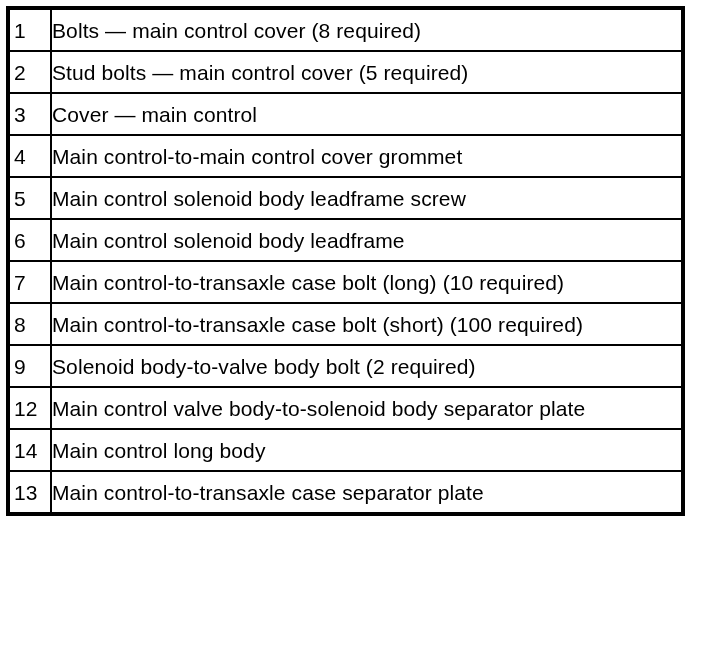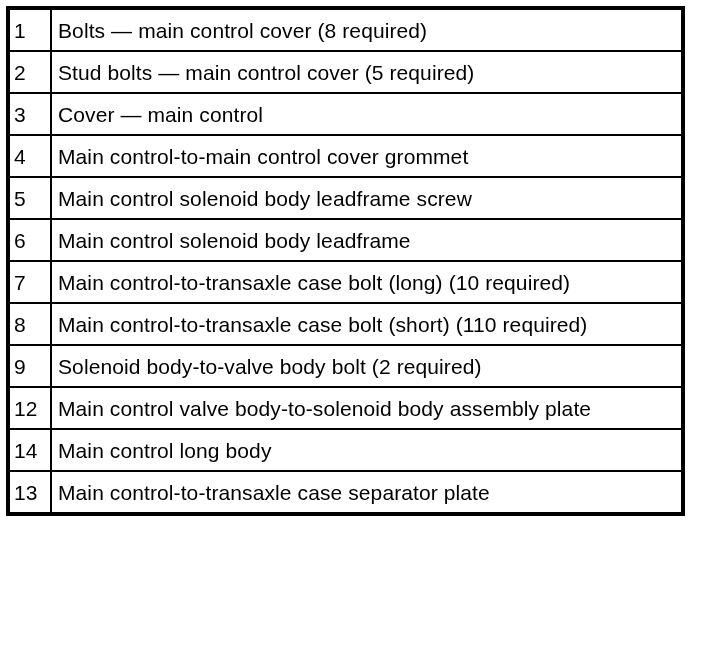--- a/index.html
+++ b/index.html
@@ -34,21 +34,20 @@
     overflow: hidden;
     padding: 0;
     font-weight: normal;
     letter-spacing: 0.1px;
   }
   table.parts-table td.num {
     width: 36px;
     padding-left: 4px;
   }
   table.parts-table td.desc {
-    padding-left: 6px;
   }
 </style>
 </head>
 <body>
 
 <table class="parts-table">
   <tbody>
       <tr>
         <td class="num">1</td>
         <td class="desc">Bolts — main control cover (8 required)</td>
@@ -72,29 +71,29 @@
       <tr>
         <td class="num">6</td>
         <td class="desc">Main control solenoid body leadframe</td>
       </tr>
       <tr>
         <td class="num">7</td>
         <td class="desc">Main control-to-transaxle case bolt (long) (10 required)</td>
       </tr>
       <tr>
         <td class="num">8</td>
-        <td class="desc">Main control-to-transaxle case bolt (short) (110 required)</td>
+        <td class="desc">Main control-to-transaxle case bolt (short) (100 required)</td>
       </tr>
       <tr>
         <td class="num">9</td>
         <td class="desc">Solenoid body-to-valve body bolt (2 required)</td>
       </tr>
       <tr>
         <td class="num">12</td>
-        <td class="desc">Main control valve body-to-solenoid body assembly plate</td>
+        <td class="desc">Main control valve body-to-solenoid body separator plate</td>
       </tr>
       <tr>
         <td class="num">14</td>
         <td class="desc">Main control long body</td>
       </tr>
       <tr>
         <td class="num">13</td>
         <td class="desc">Main control-to-transaxle case separator plate</td>
       </tr>
     </tbody>

